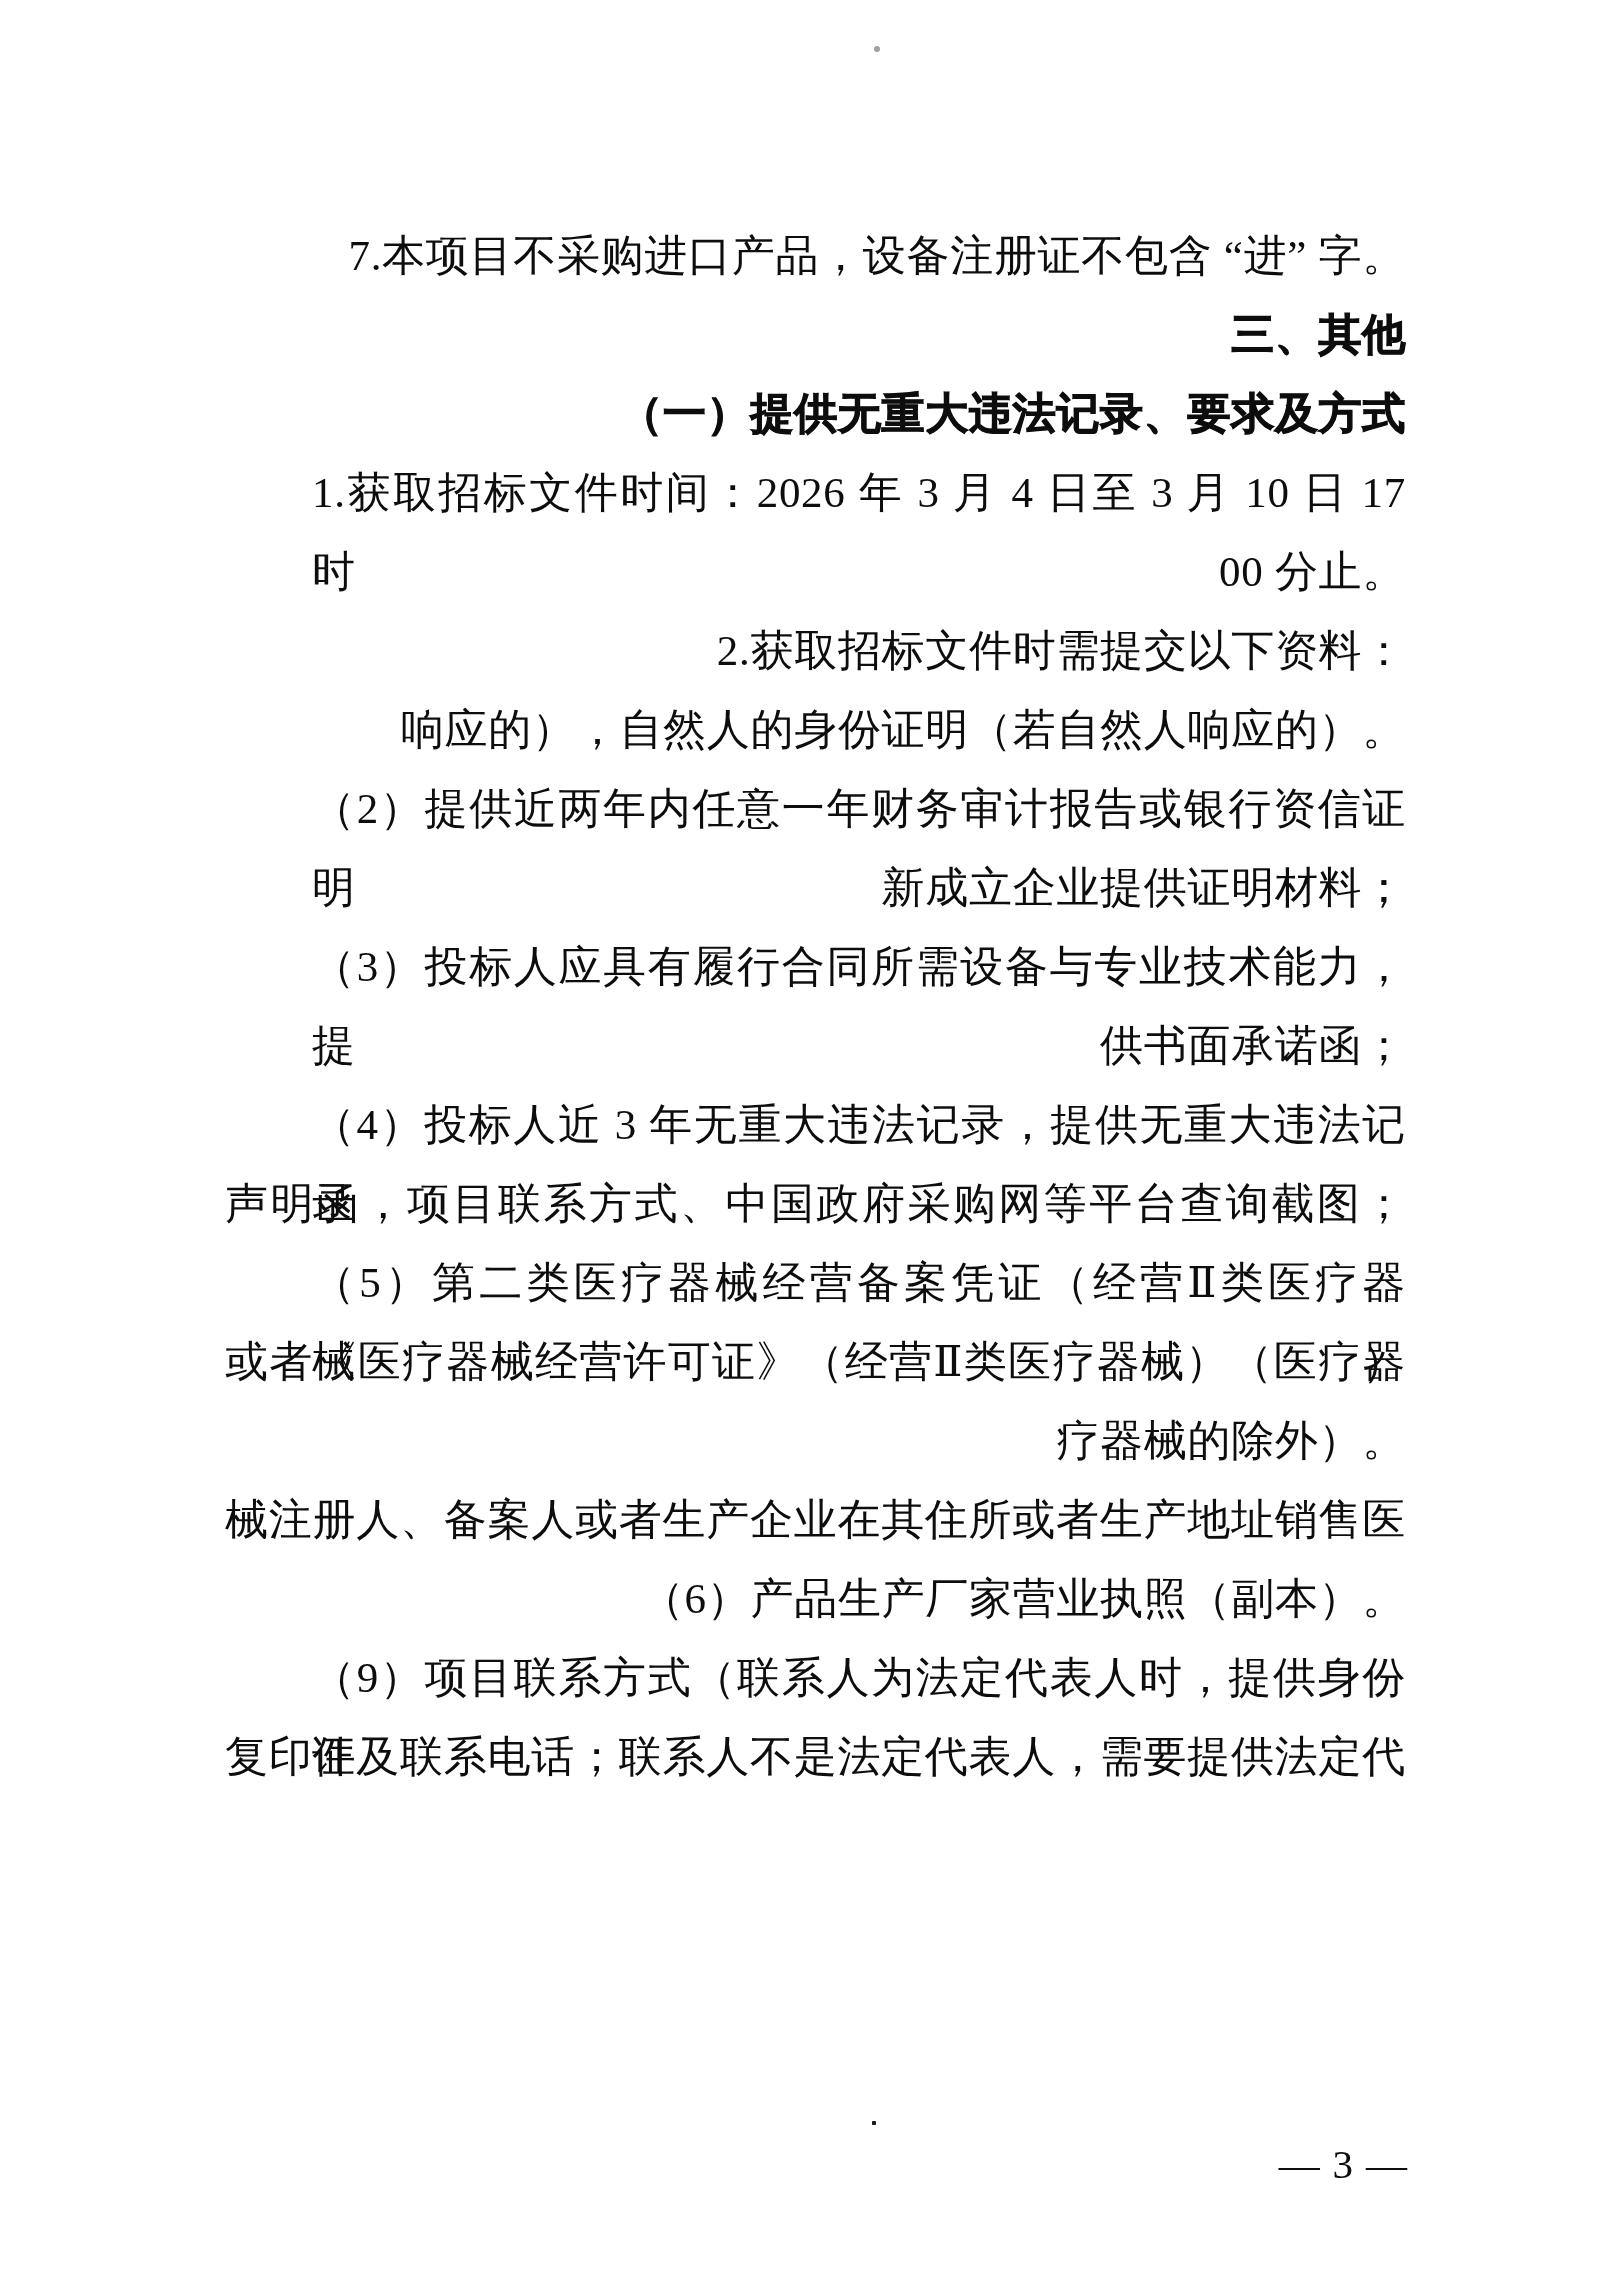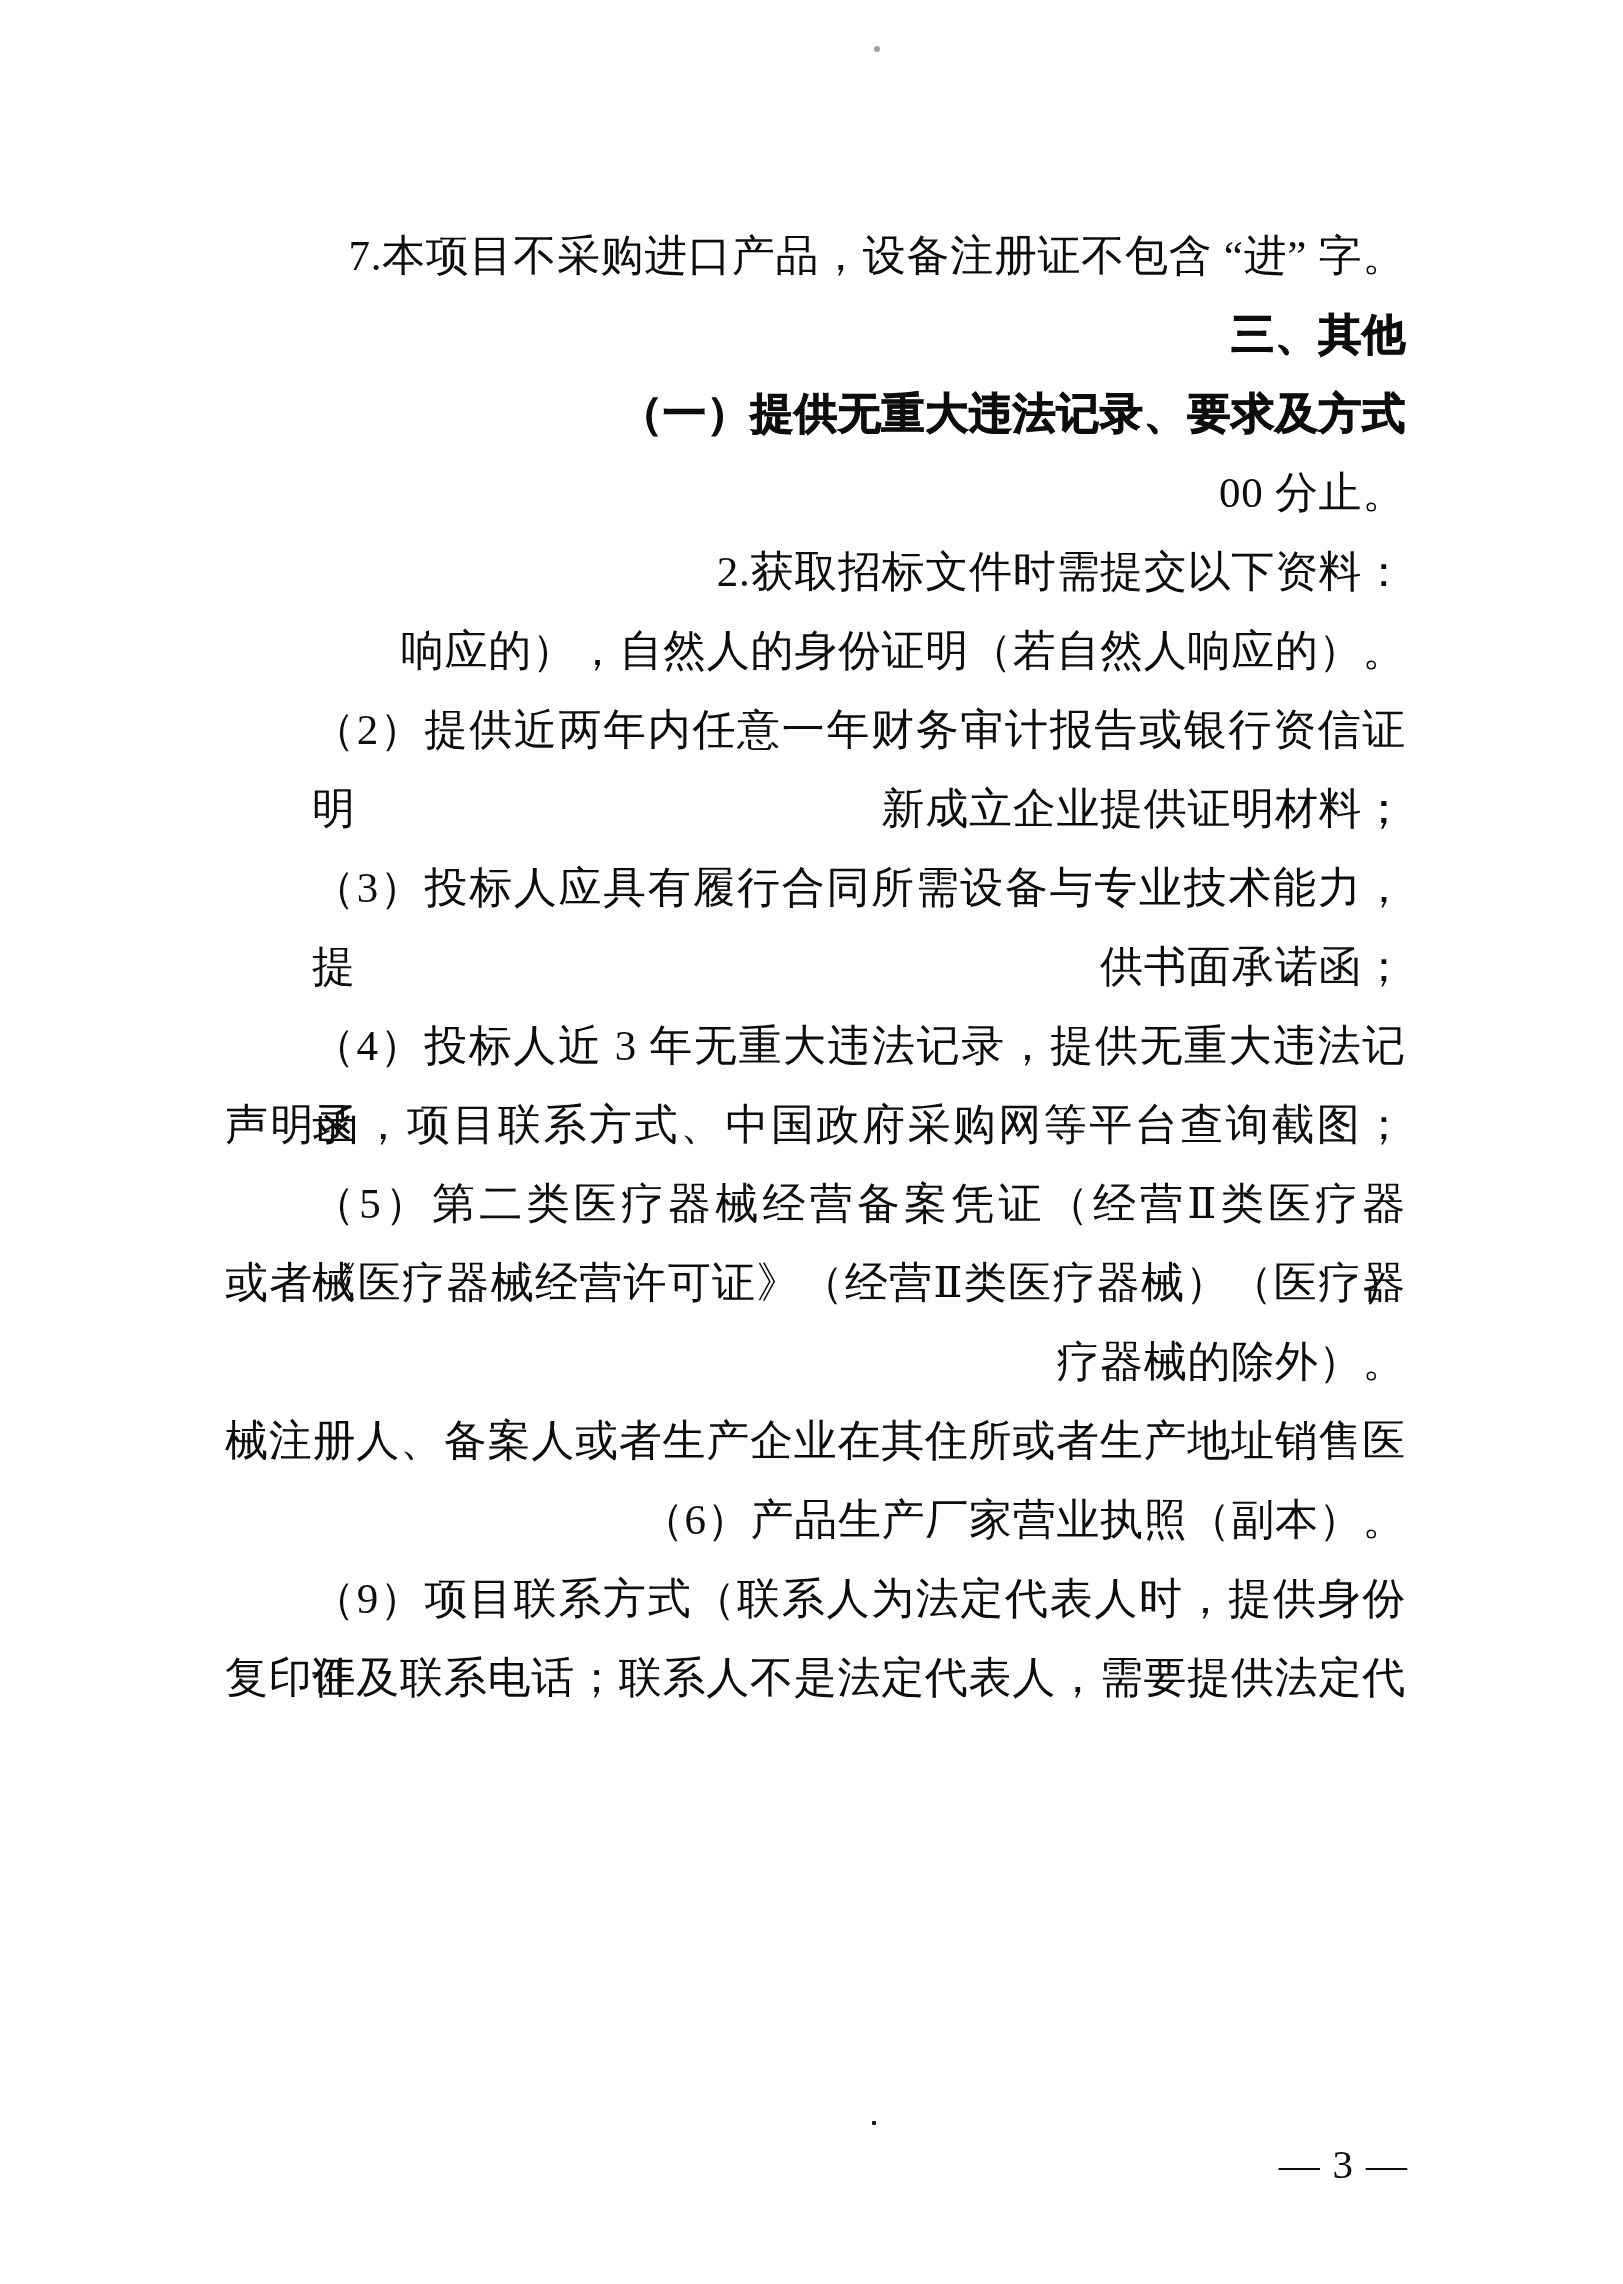--- a/index.html
+++ b/index.html
@@ -87,20 +87,21 @@
 <body>
 
 <div class="page">
 
   <div class="speck-top"></div>
 
   <div class="textblock">
     <div class="line indent">7.本项目不采购进口产品，设备注册证不包含 “进” 字。</div>
     <div class="line indent bold">三、其他</div>
     <div class="line indent bold">（一）提供无重大违法记录、要求及方式</div>
+    <div class="line indent justify">1.获取招标文件时间：2026 年 3 月 4 日至 3 月 10 日 17 时</div>
     <div class="line">00 分止。</div>
     <div class="line indent">2.获取招标文件时需提交以下资料：</div>
     <div class="line">响应的），自然人的身份证明（若自然人响应的）。</div>
     <div class="line indent justify">（2）提供近两年内任意一年财务审计报告或银行资信证明；</div>
     <div class="line">新成立企业提供证明材料；</div>
     <div class="line indent justify">（3）投标人应具有履行合同所需设备与专业技术能力，提</div>
     <div class="line">供书面承诺函；</div>
     <div class="line indent justify">（4）投标人近 3 年无重大违法记录，提供无重大违法记录</div>
     <div class="line justify">声明函，项目联系方式、中国政府采购网等平台查询截图；</div>
     <div class="line indent justify">（5）第二类医疗器械经营备案凭证（经营Ⅱ类医疗器械）</div>

